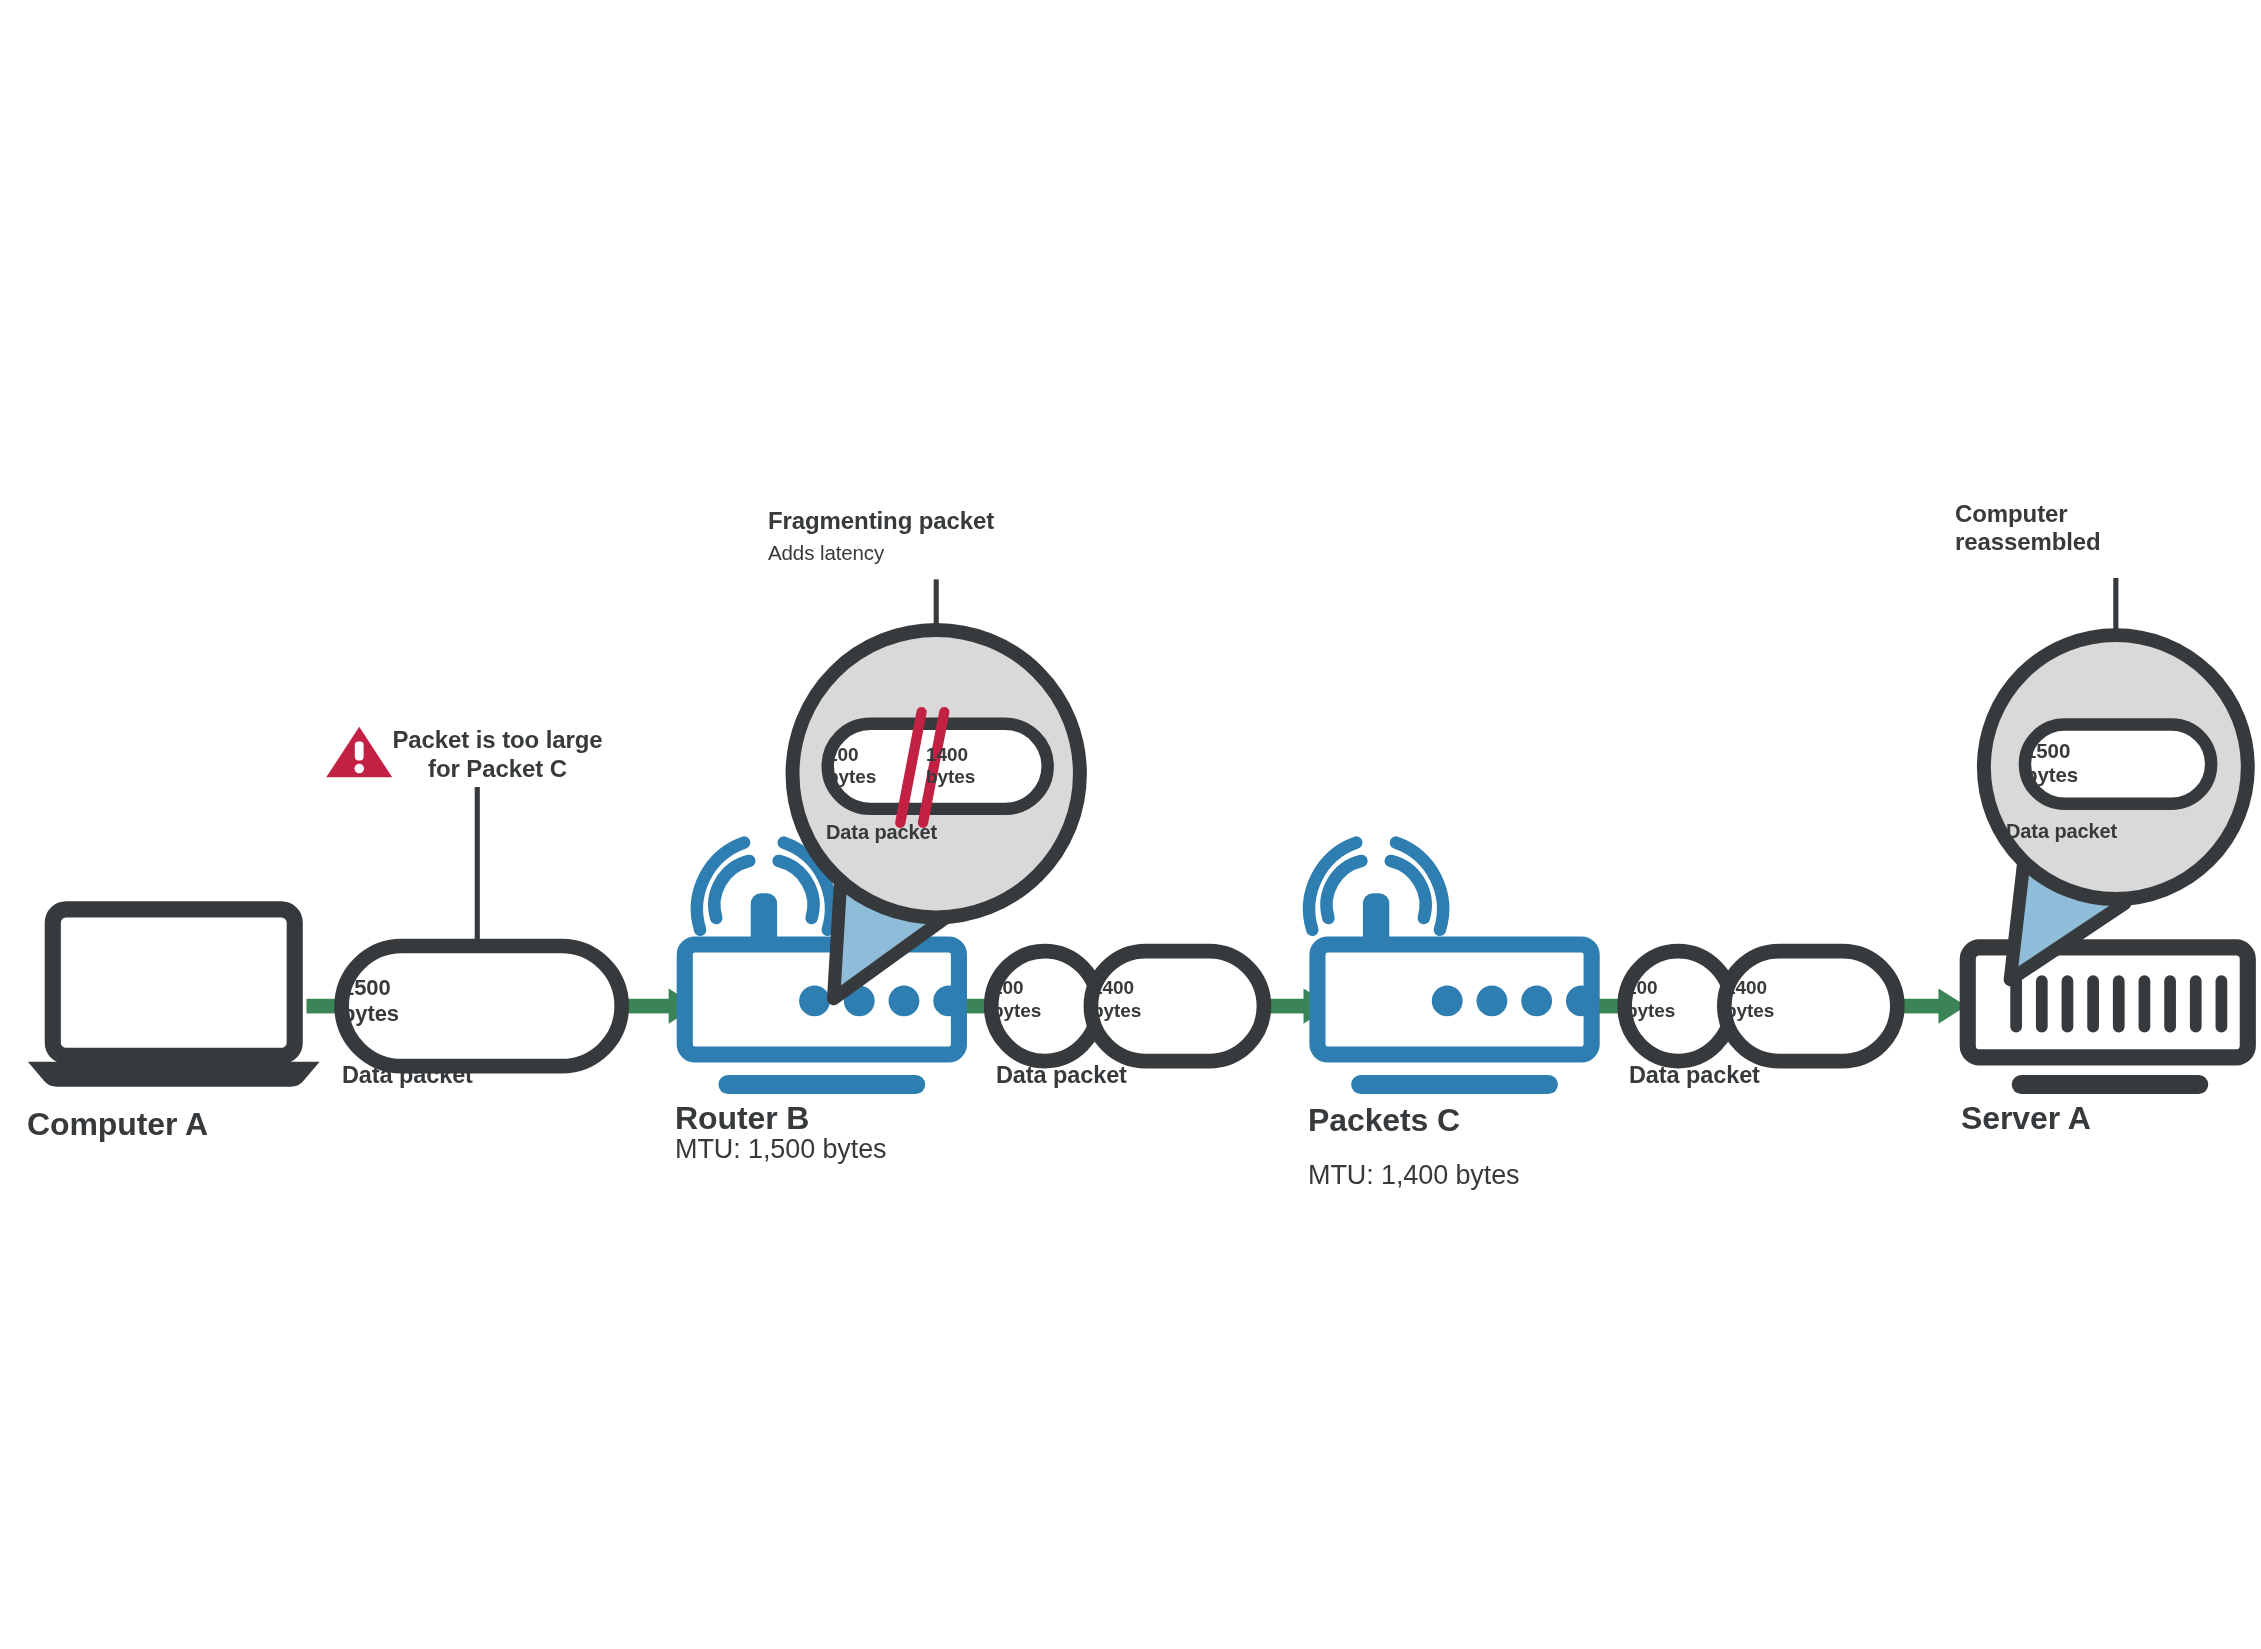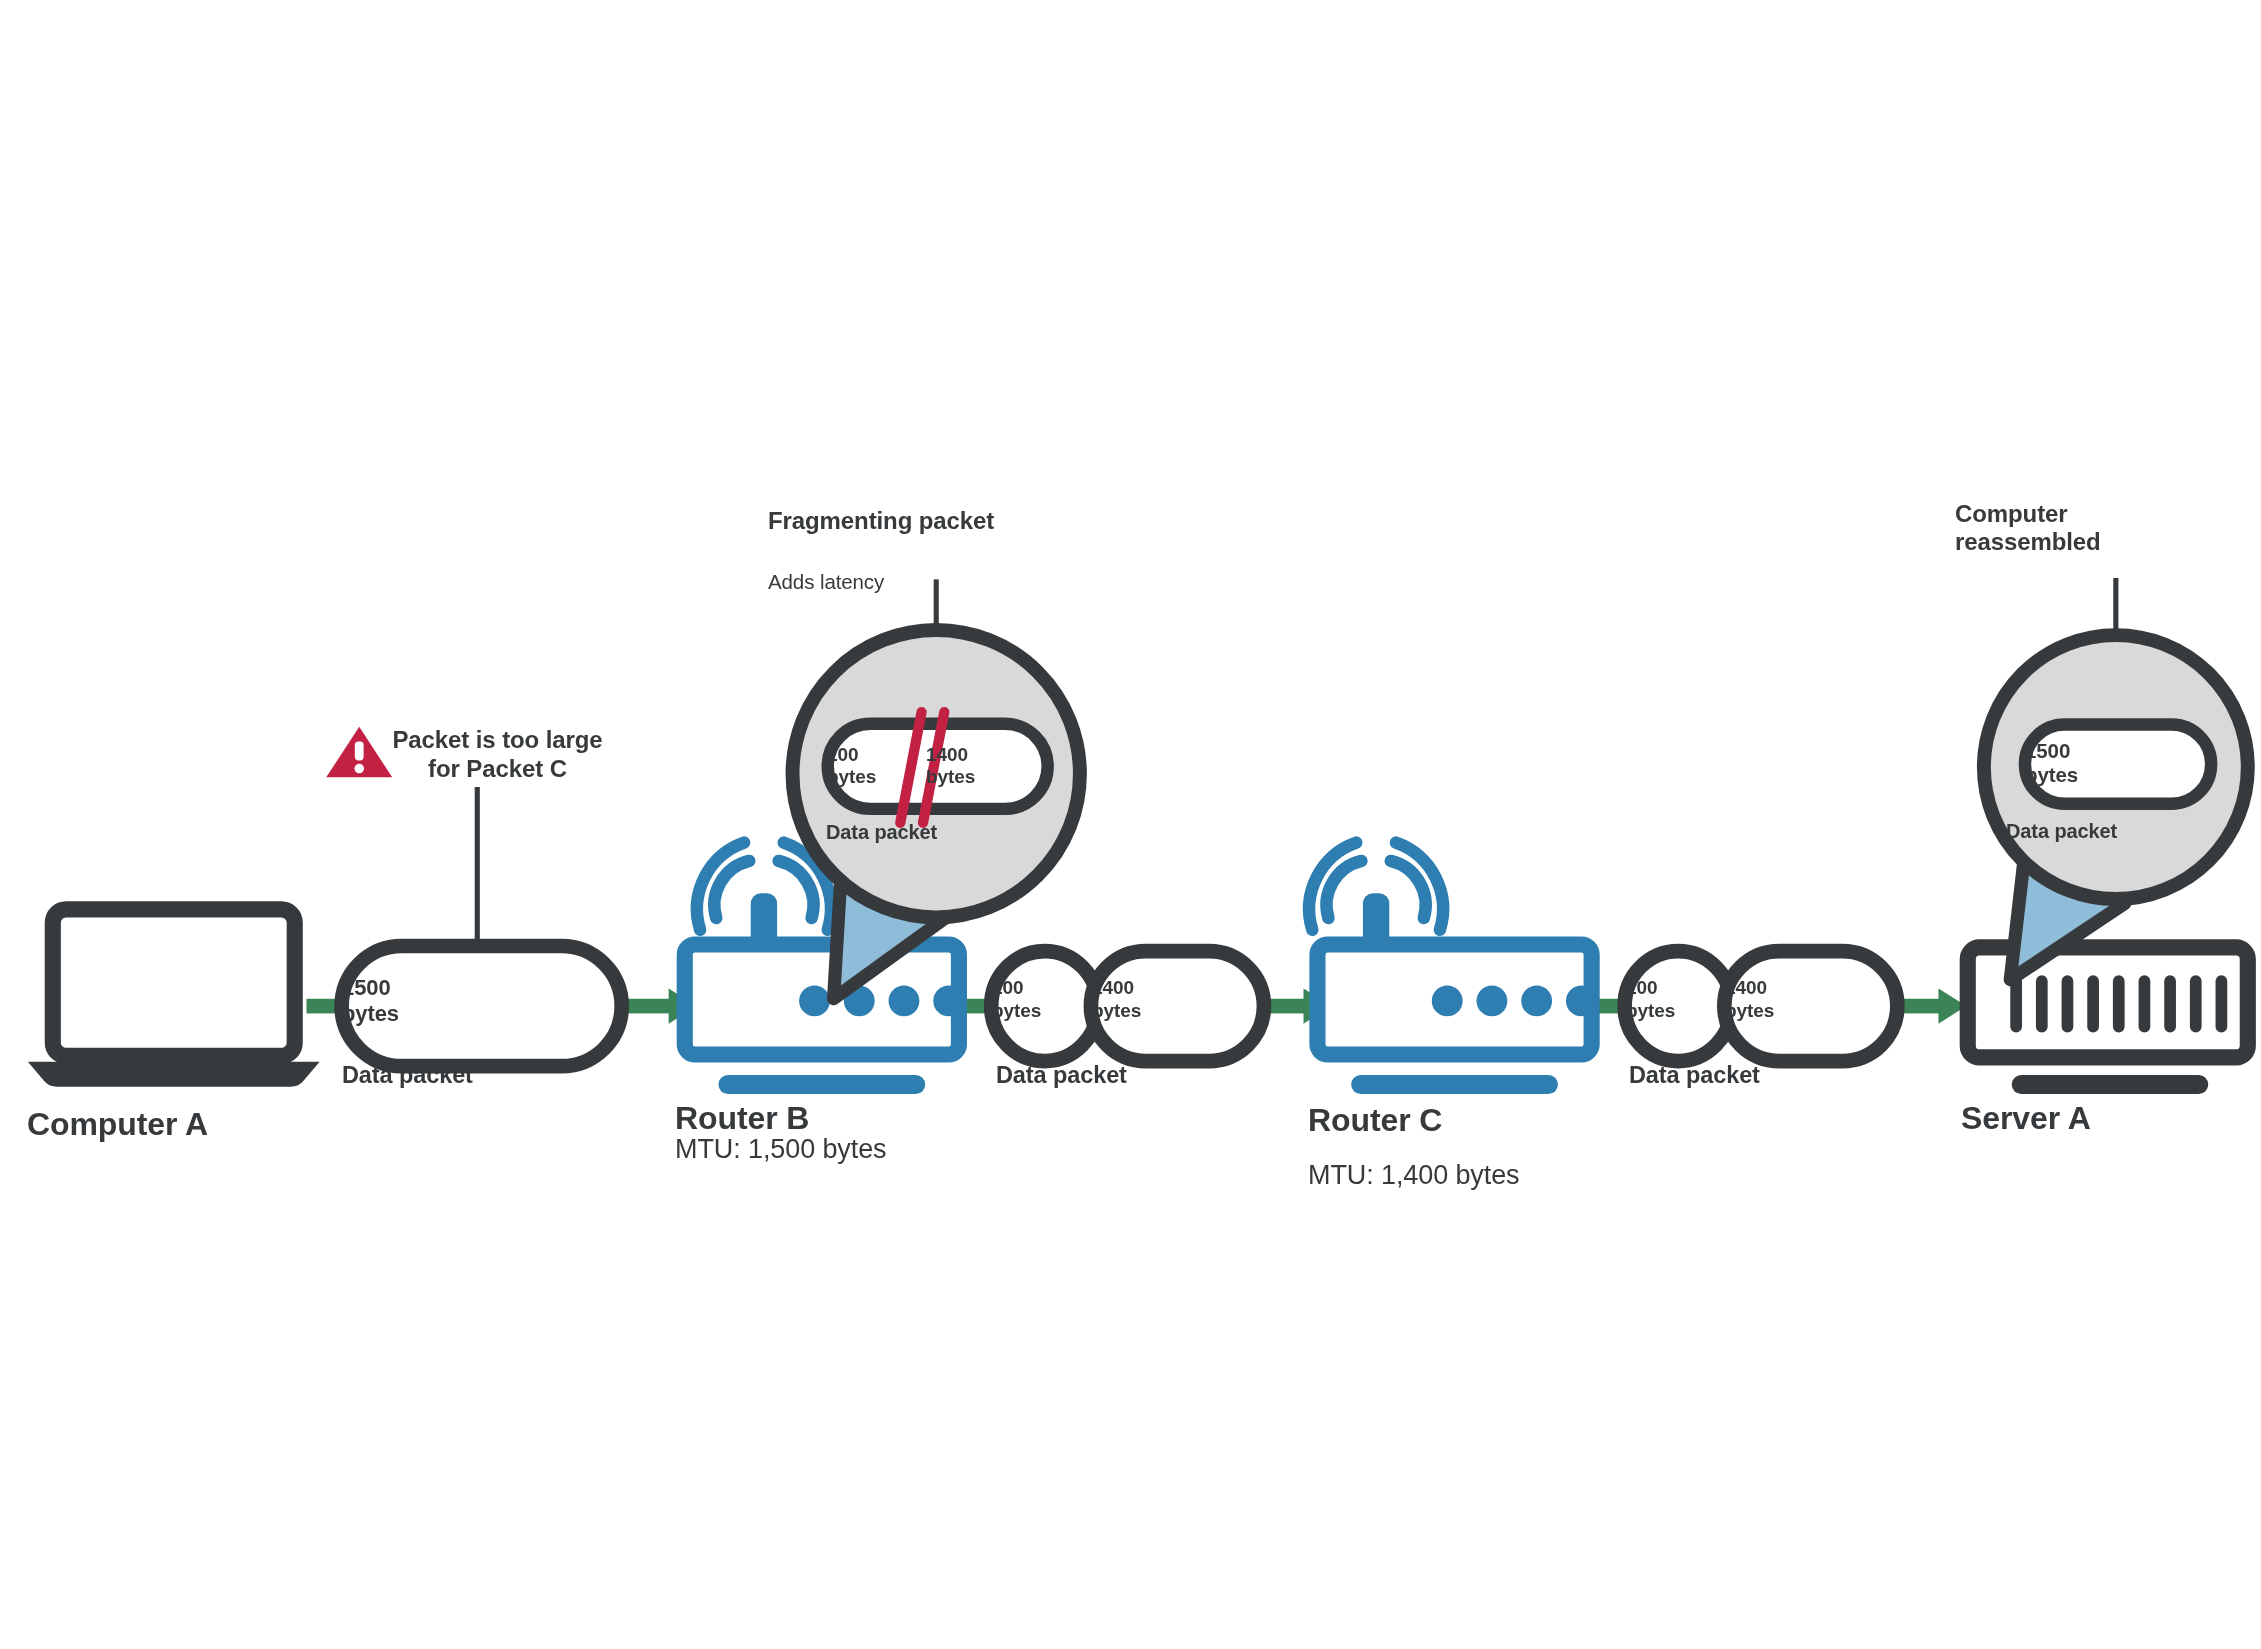--- a/index.html
+++ b/index.html
@@ -230,40 +230,40 @@
       </g>
     </g>
 
   </svg>
 
   <div class="lbl node-title" style="left:27px; top:1106px; width:293px;">Computer A</div>
 
   <div class="lbl node-title" style="left:675px; top:1100px; width:293px;">Router B</div>
   <div class="lbl node-sub" style="left:675px; top:1134px; width:293px;">MTU: 1,500 bytes</div>
 
-  <div class="lbl node-title" style="left:1308px; top:1102px; width:293px;">Router C</div>
+  <div class="lbl node-title" style="left:1308px; top:1102px; width:293px;">Packets C</div>
   <div class="lbl node-sub" style="left:1308px; top:1160px; width:293px;">MTU: 1,400 bytes</div>
 
   <div class="lbl node-title" style="left:1961px; top:1100px; width:293px;">Server A</div>
 
   <div class="lbl pkt-text" style="left:342px; top:975px; width:279px;"><span>1500</span><br><span>bytes</span></div>
   <div class="lbl packet-caption" style="left:342px; top:1062px; width:279px;">Data packet</div>
 
   <div class="lbl pkt-text-sm" style="left:992px; top:977px; width:106px;"><span>100</span><br><span>bytes</span></div>
   <div class="lbl pkt-text-sm" style="left:1092px; top:977px; width:172px;"><span>1400</span><br><span>bytes</span></div>
   <div class="lbl packet-caption" style="left:996px; top:1062px; width:264px;">Data packet</div>
 
   <div class="lbl pkt-text-sm" style="left:1626px; top:977px; width:106px;"><span>100</span><br><span>bytes</span></div>
   <div class="lbl pkt-text-sm" style="left:1725px; top:977px; width:172px;"><span>1400</span><br><span>bytes</span></div>
   <div class="lbl packet-caption" style="left:1629px; top:1062px; width:264px;">Data packet</div>
 
   <div class="lbl warn-text" style="left:380px; top:726px; width:235px; text-align:center;"><span>Packet is too large</span><br><span>for Packet C</span></div>
 
   <div class="lbl callout-title" style="left:768px; top:507px; width:337px;">Fragmenting packet</div>
-  <div class="lbl callout-sub" style="left:768px; top:541px; width:337px;margin-top:29px;">Adds latency</div>
+  <div class="lbl callout-sub" style="left:768px; top:541px; width:337px;">Adds latency</div>
 
   <div class="lbl mag-pkt" style="left:827px; top:744px; width:87px;"><span>100</span><br><span>bytes</span></div>
   <div class="lbl mag-pkt" style="left:926px; top:744px; width:116px;"><span>1400</span><br><span>bytes</span></div>
   <div class="lbl mag-caption" style="left:826px; top:821px; width:220px;">Data packet</div>
 
   <div class="lbl callout-title" style="left:1955px; top:500px; width:323px;"><span>Computer</span><br><span>reassembled</span></div>
 
   <div class="lbl mag-pkt-lg" style="left:2025px; top:739px; width:186px;"><span>1500</span><br><span>bytes</span></div>
   <div class="lbl mag-caption" style="left:2006px; top:820px; width:220px;">Data packet</div>
 

